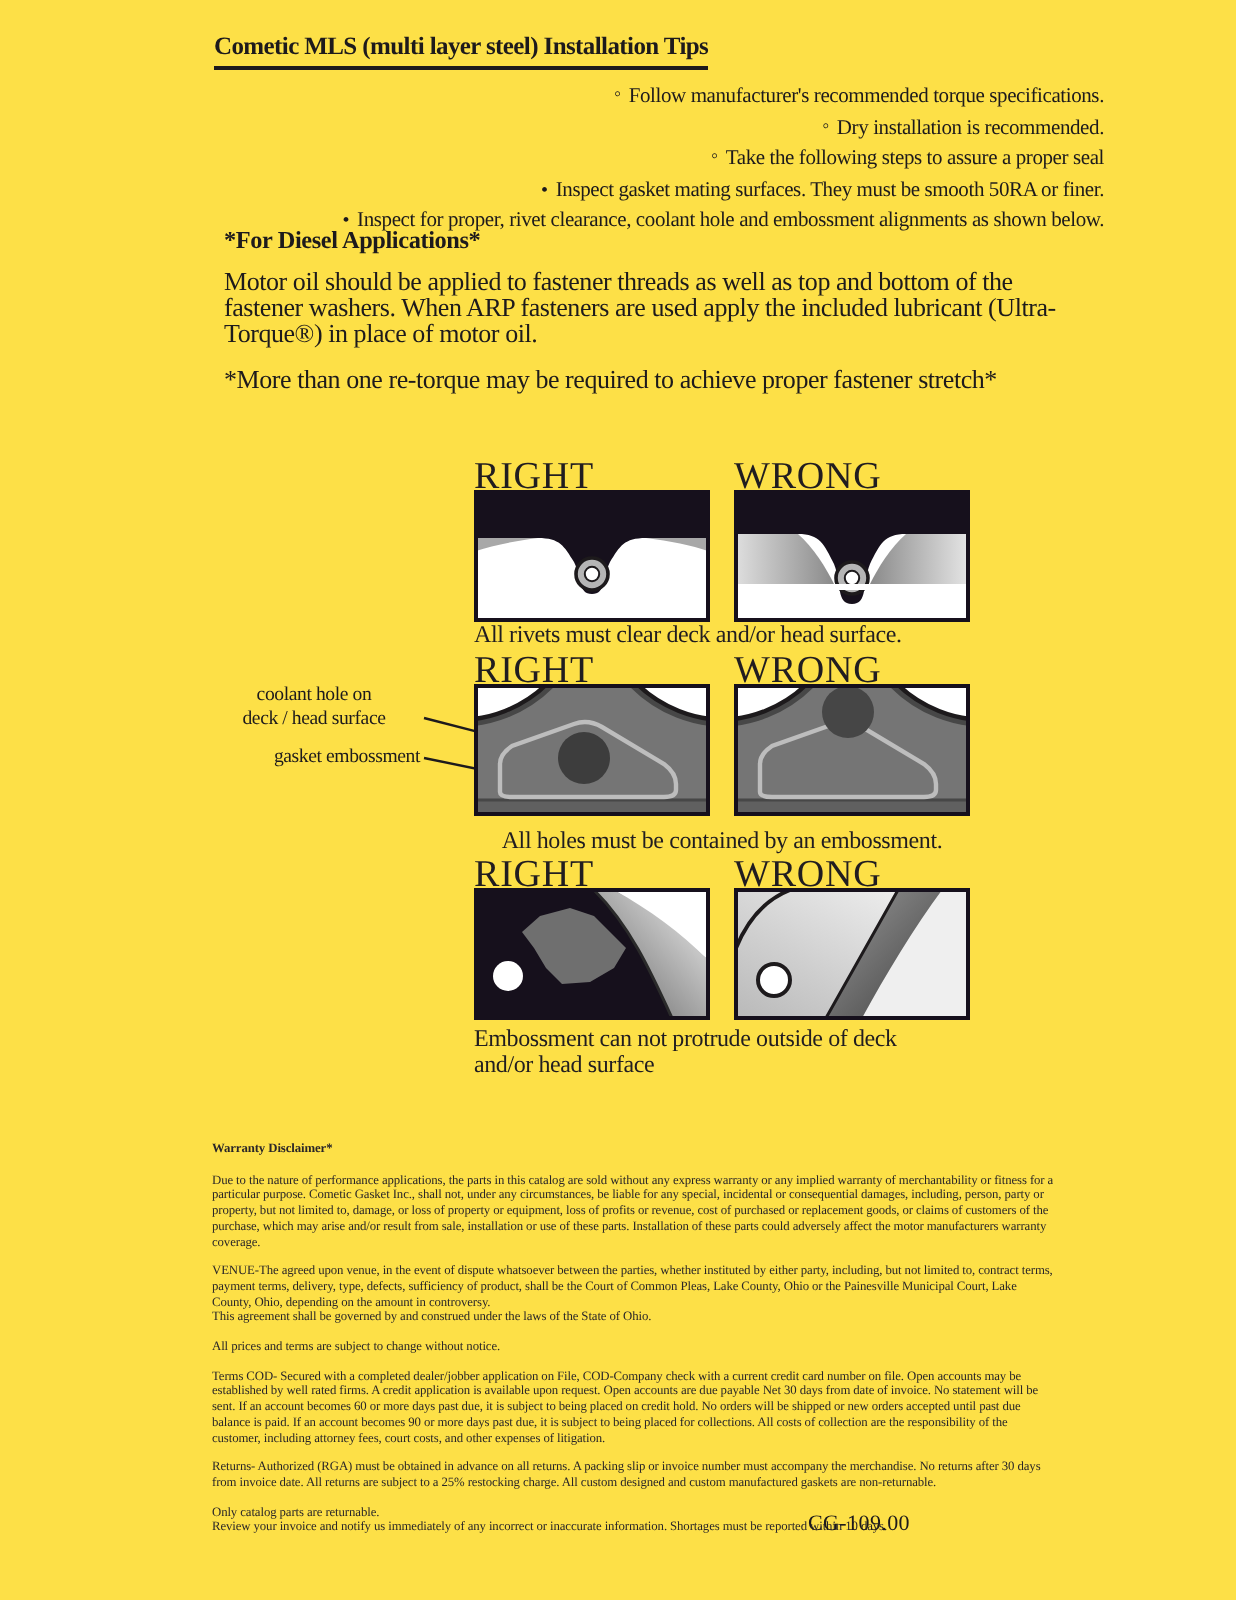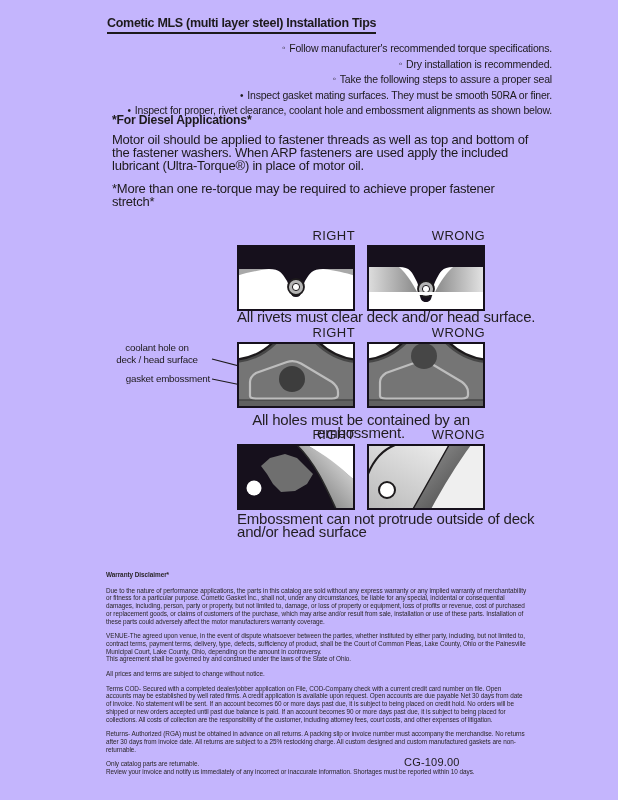--- a/index.html
+++ b/index.html
@@ -1,41 +1,41 @@
 <!DOCTYPE html>
 <html><head>
 <meta charset="utf-8">
 <style>
   * { margin:0; padding:0; box-sizing:border-box; }
   html,body { background:#ffffff; }
   .page {
-    position:relative; width:618px; height:800px; background:#c4b5fd;
-    font-family:Liberation Sans, sans-serif; color:#1d1a1c; overflow:hidden;
+    position:relative; width:618px; height:800px; background:#fde047;
+    font-family:Liberation Serif, serif; color:#1d1a1c; overflow:hidden;
   }
   .title {
     position:absolute; left:107px; top:16px;
     font-size:12.5px; font-weight:bold; letter-spacing:-0.3px;
     border-bottom:2px solid #1d1a1c; padding-bottom:2px;
   }
   .bullets { position:absolute; left:92px; top:41px; width:460px;
     font-size:10.5px; letter-spacing:-0.2px;text-align:right; }
   .b1, .b2 { line-height:15.5px; white-space:nowrap; }
   .b1::before { content:"◦"; font-size:10px; margin-right:4px; position:relative; top:-1px; }
   .b2 { padding-left:22px; }
   .b2::before { content:"•"; font-size:10px; margin-right:4px; }
   .diesel { position:absolute; left:112px; top:113px; width:424px; }
   .diesel h2 { font-size:12.2px; font-weight:bold; letter-spacing:-0.2px; margin-bottom:6px; }
   .diesel p { font-size:13px; line-height:13.2px; letter-spacing:-0.22px; margin-bottom:9px; width:420px; }
   .figlabel {
-    position:absolute; width:118px; text-align:right;
-    font-size:13px; letter-spacing:0.4px; color:#211d20;
+    position:absolute; width:118px; text-align:left;
+    font-size:19px; letter-spacing:0.4px; color:#211d20;
   }
   .figbox { position:absolute; width:118px; height:66px; }
   .figbox svg { display:block; width:118px; height:66px; }
-  .caption { position:absolute; font-size:15px; letter-spacing:-0.2px; line-height:12.5px; color:#211d20; }
+  .caption { position:absolute; font-size:12px; letter-spacing:-0.2px; line-height:12.5px; color:#211d20; }
   .fig2-labels { position:absolute; left:108px; top:326px; width:106px; text-align:right;
     font-size:9.8px; letter-spacing:-0.2px; line-height:12px; }
   .fig2-labels .lbl-a { position:absolute; right:4px; top:16px; width:106px;text-align:center; }
   .fig2-labels .lbl-b { position:absolute; right:4px; top:47px; width:106px; white-space:nowrap; }
   .leader-svg { position:absolute; left:108px; top:326px; width:300px; height:100px; pointer-events:none; }
   .warranty { position:absolute; left:106px; top:571px; width:422px;
     font-size:6.4px; line-height:7.7px; letter-spacing:-0.05px; color:#2a2628; }
   .warranty .wh { font-weight:bold; margin-bottom:8px; }
   .warranty .wp { margin-bottom:7px; }
   .pagenum { position:absolute; left:404px; top:756px; font-size:11px; letter-spacing:0.2px; }

